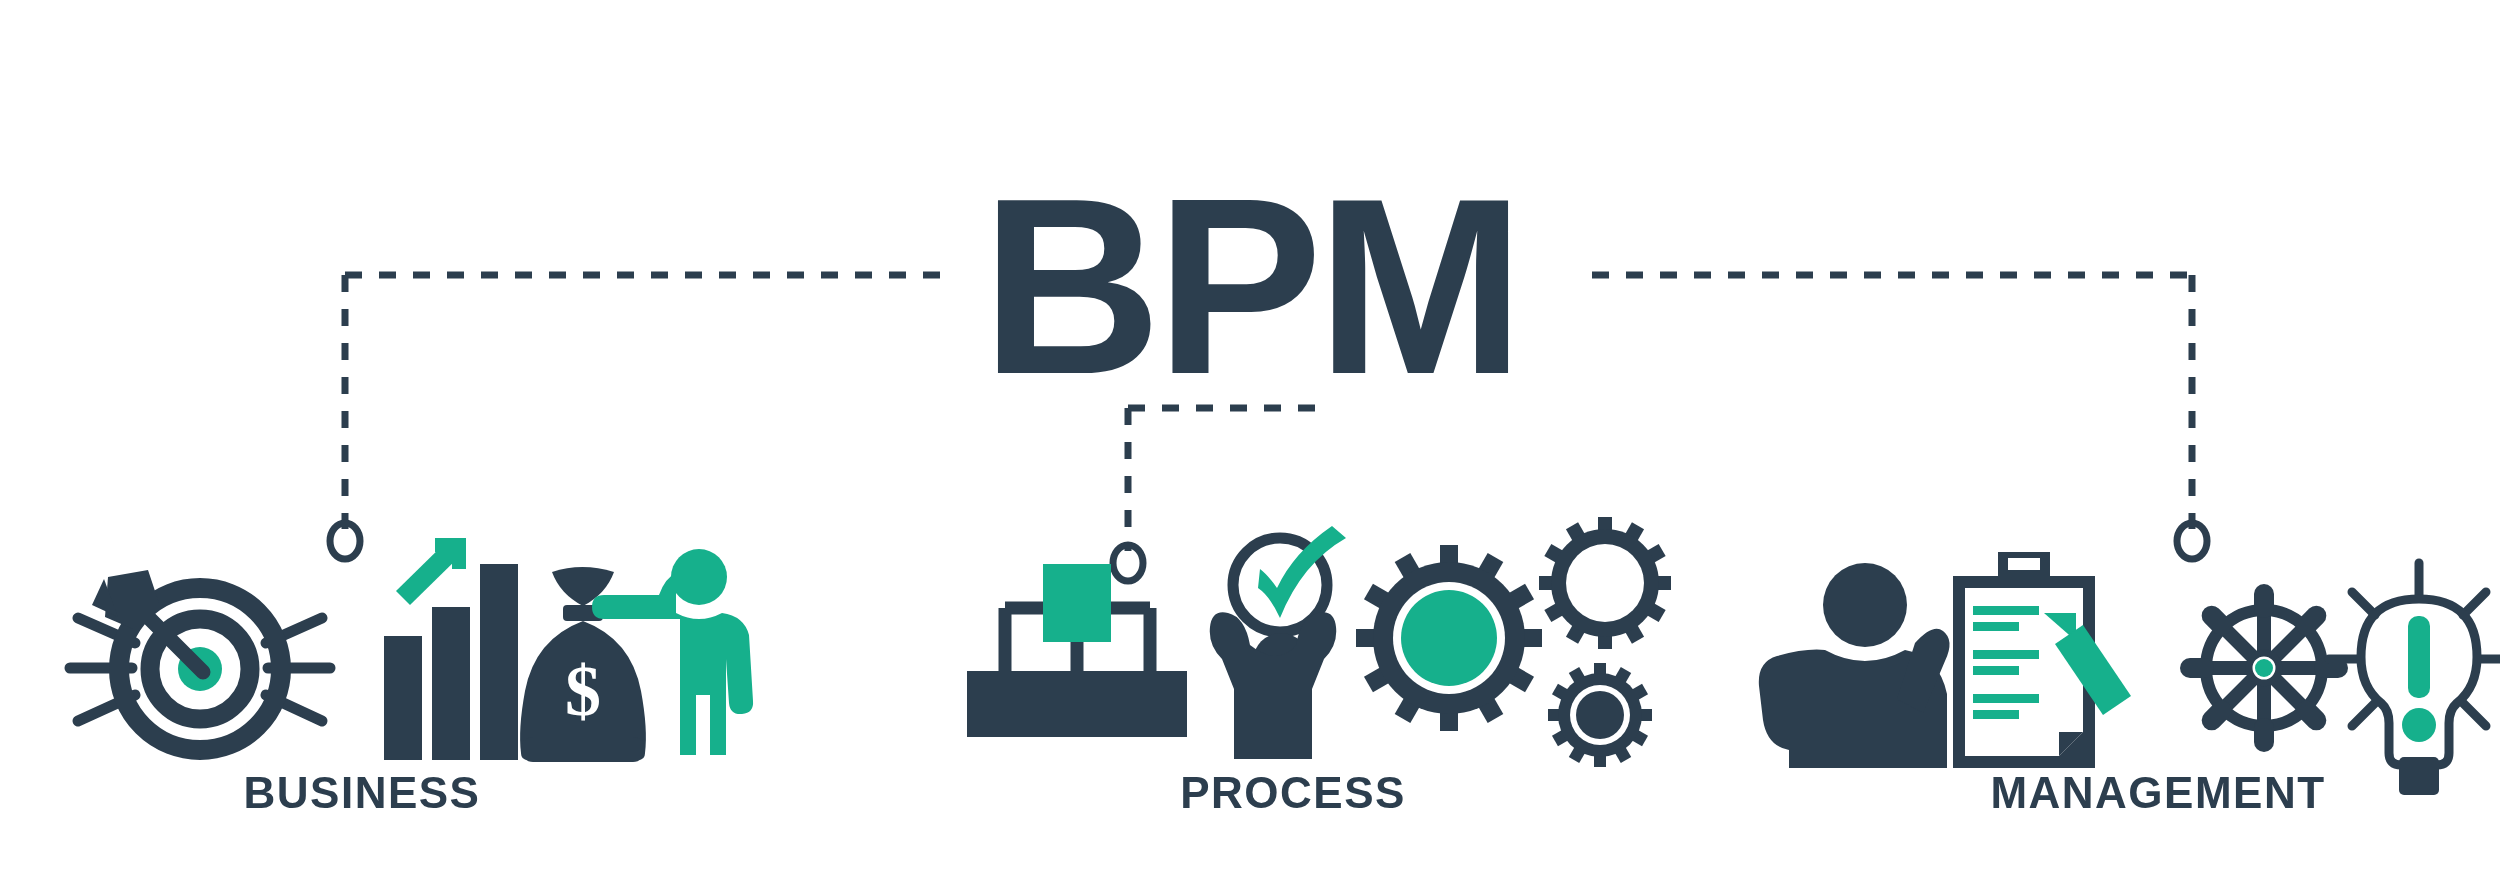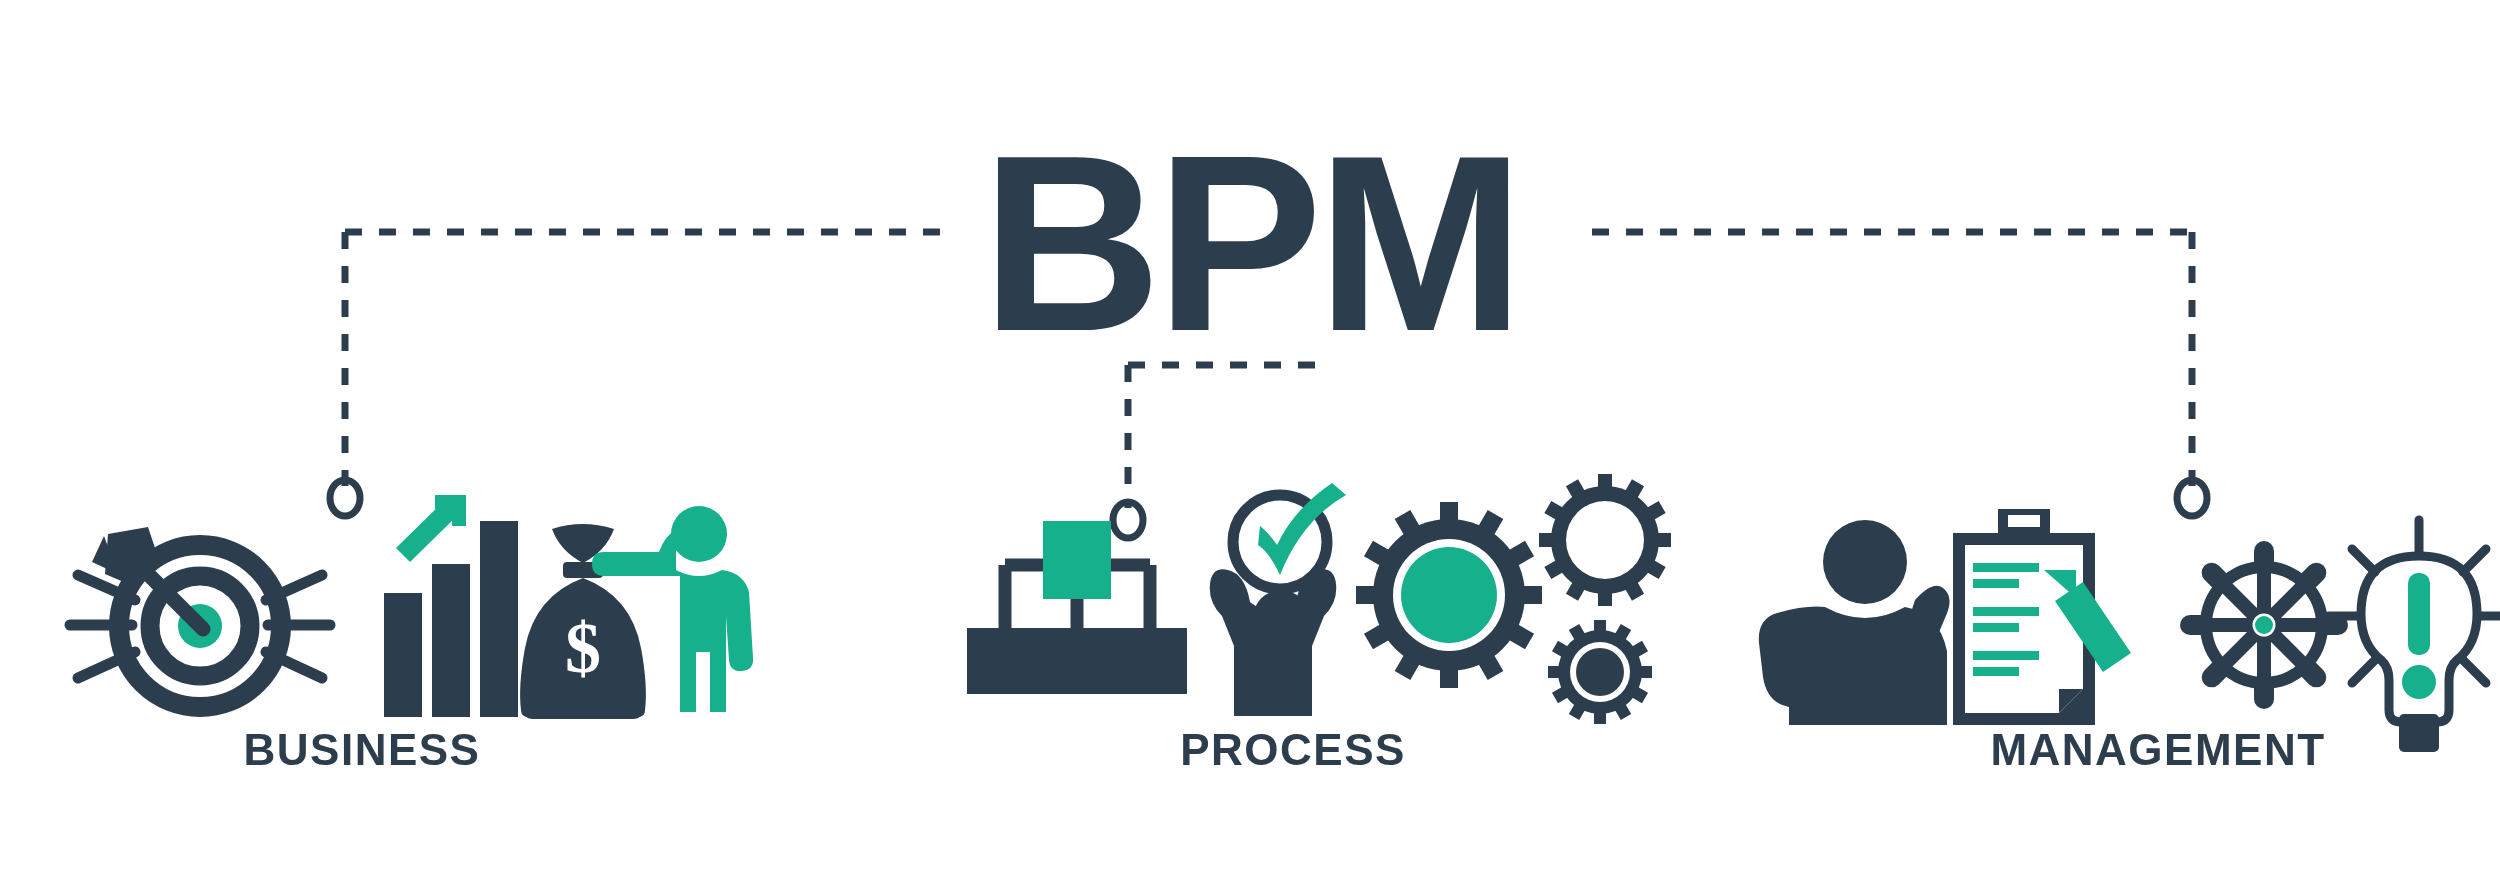--- a/index.html
+++ b/index.html
@@ -3,21 +3,21 @@
 <meta charset="utf-8">
 <style>
   * { margin:0; padding:0; box-sizing:border-box; }
   html, body { background:#ffffff; }
   body {
     width:2500px; height:884px;
     font-family:"Liberation Sans", sans-serif;
     overflow:hidden;
     position:relative;
   }
-  #banner { position:absolute; inset:0; }
+  #banner { position:absolute; inset:0;margin-top:43px; }
   #banner svg { display:block; width:2500px; height:884px; }
 
   .title-text {
     font-family:"Liberation Sans", sans-serif;
     font-weight:bold;
     font-size:250px;
     letter-spacing:-6px;
   }
   .cat-label {
     font-family:"Liberation Sans", sans-serif;

